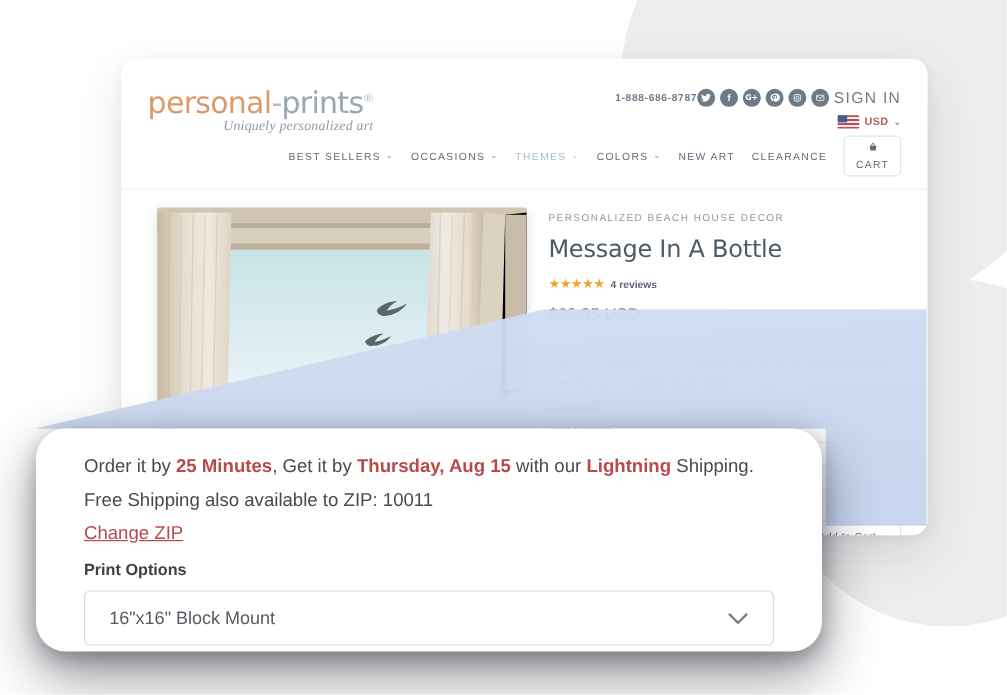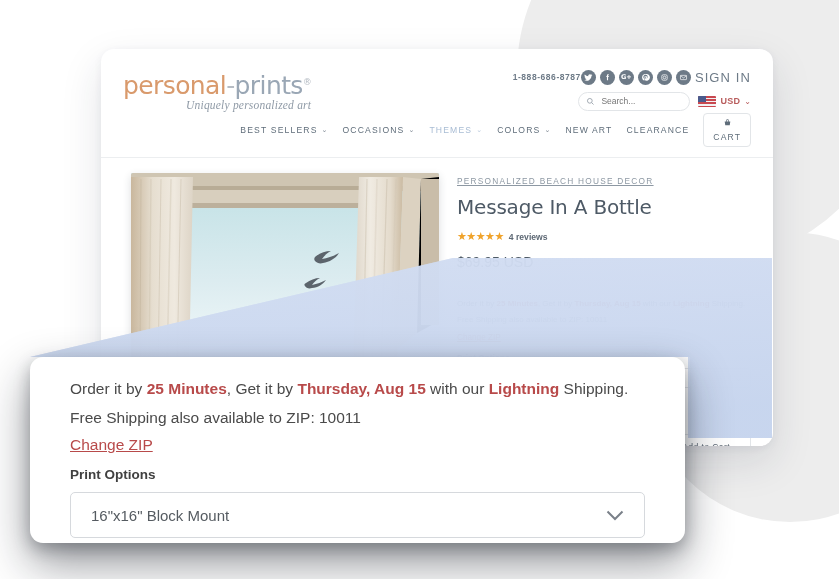--- a/index.html
+++ b/index.html
@@ -163,21 +163,20 @@
     overflow: hidden;
     position: relative;
     background: #cfd9dd;
   }
   .product-img svg { display: block; width: 100%; height: 100%; }
 
   .product-info { flex: 1 1 auto; min-width: 0; padding-top: 3px; }
   .eyebrow {
     font-size: 8.3px; letter-spacing: 1.25px; color: #8d98a3;
     margin-bottom: 9px;
-    text-decoration: underline;
   }
   .prod-title {
     font-family: "DejaVu Sans", sans-serif;
     font-size: 20px; color: #4e5a66; font-weight: normal;
     margin: 0 0 11px 0; letter-spacing: -.2px;
   }
   .rating-row { display: flex; align-items: center; gap: 5px; margin-bottom: 11px; }
   .stars { color: #f0a32b; font-size: 11px; letter-spacing: -.5px; }
   .reviews { font-size: 8.6px; color: #5d6874; font-weight: bold; }
   .price { font-size: 14px; color: #4e5a66; margin-bottom: 26px; }
@@ -215,21 +214,21 @@
     z-index: 3; pointer-events: none;
   }
   #wedge svg { display: block; width: 839px; height: 579px; }
 
   
   #callout {
     position: absolute;
     left: 30px; top: 357px;
     width: 655px; height: 186px;
     background: #ffffff;
-    border-radius: 13px;
+    border-radius: 25px;
     box-shadow: 0 20px 46px rgba(15,20,30,.45), 0 6px 16px rgba(15,20,30,.28);
     z-index: 5;
     padding: 20px 40px 0 40px;
   }
   .co-line1 {
     font-size: 15.5px; color: #4a4a4a; line-height: 1.5;
     margin-bottom: 9px; white-space: nowrap;
   }
   .co-line1 .hl { color: #b84a4a; font-weight: bold; }
   .co-line2 { font-size: 15.5px; color: #4a4a4a; margin-bottom: 9px; }
@@ -300,27 +299,20 @@
                   <rect x="2.6" y="4.2" width="10.8" height="7.6" rx="1"></rect>
                   <path d="M2.8 4.8 8 8.8l5.2-4"></path>
                 </svg>
             </span>
           </span>
 
           <span class="signin">SIGN IN</span>
         </div>
 
         <div class="search-row">
-          <div class="searchbox">
-            <svg width="9" height="9" viewBox="0 0 16 16" fill="none" stroke="#9aa3ab" stroke-width="1.6">
-                <circle cx="6.8" cy="6.8" r="4.2"></circle>
-                <path d="M10 10l3.4 3.4"></path>
-              </svg>
-            <input type="text" readonly="" placeholder="Search..." style="">
-          </div>
           <div class="currency">
             <span class="flag"></span>
             <span class="cur-label">USD</span>
             <span class="cur-caret">⌄</span>
           </div>
         </div>
       </div>
     </div>
 
     <div class="nav">

